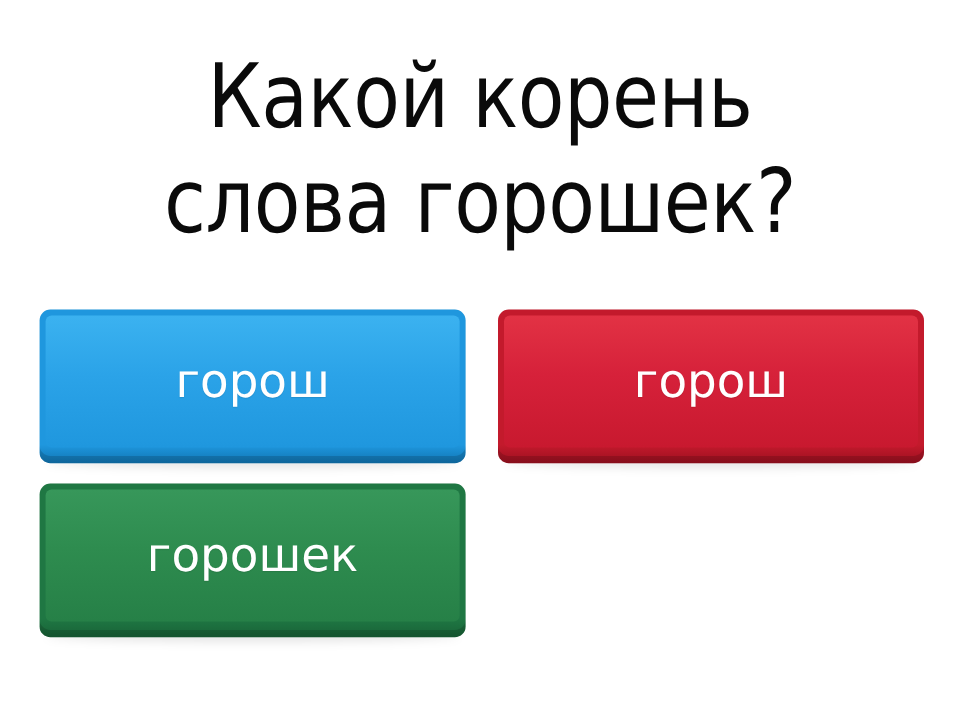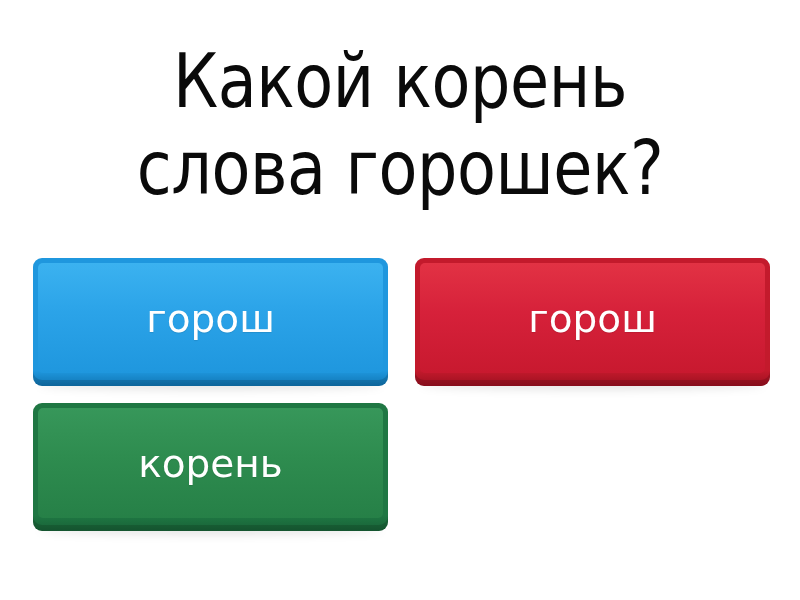--- a/index.html
+++ b/index.html
@@ -175,17 +175,17 @@
       <span class="shell"></span>
       <span class="face"></span>
       <span class="label">горош</span>
     </button>
 
 
     <button class="answer-button btn-green">
       <span class="drop"></span>
       <span class="shell"></span>
       <span class="face"></span>
-      <span class="label">корень</span>
+      <span class="label">горошек</span>
     </button>
 
   </div>
 </div>
 
 </body></html>

